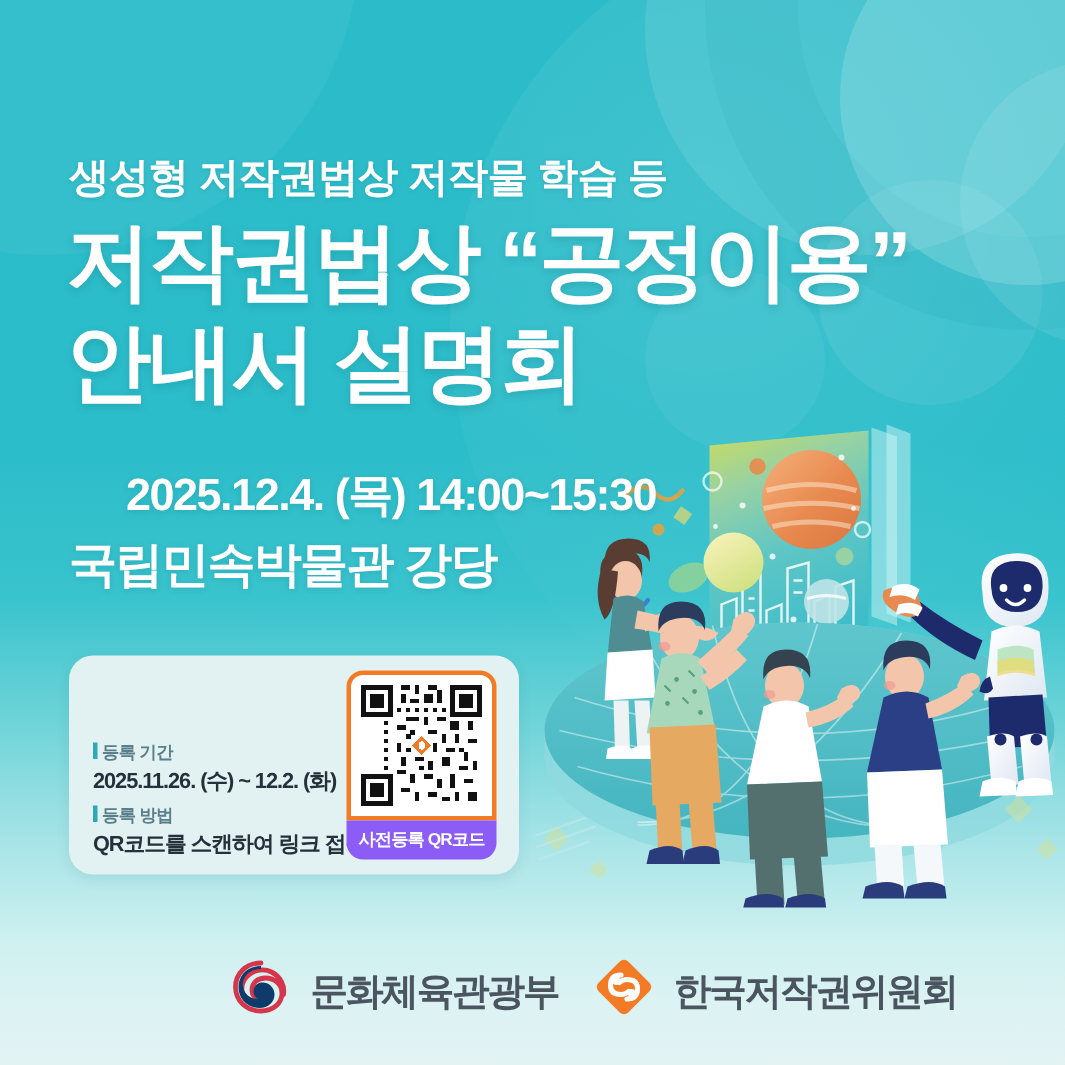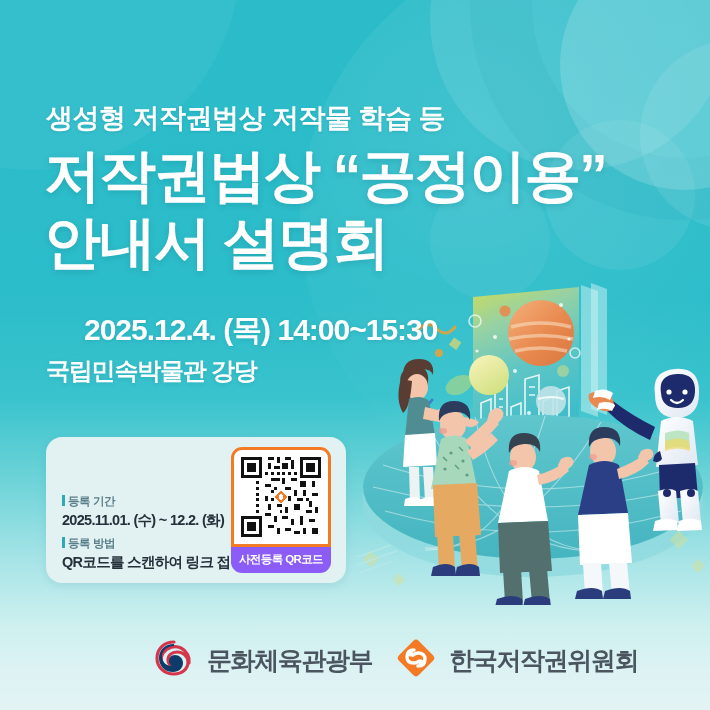--- a/index.html
+++ b/index.html
@@ -51,21 +51,21 @@
   }
   .title .ln2{display:block;}
   .when{
     position:absolute;left:46px;top:310px;
     font-size:30px;font-weight:bold;color:#ffffff;letter-spacing:-1px;
     text-shadow:0 1px 4px rgba(0,90,100,.18);
     margin-left:38px;
   }
   .where{
     position:absolute;left:46px;top:355px;
-    font-size:24px;font-weight:bold;color:#ffffff;letter-spacing:-1.2px;
+    font-size:32px;font-weight:bold;color:#ffffff;letter-spacing:-1.2px;
     text-shadow:0 1px 4px rgba(0,90,100,.18);
   }
 
   
   .illus{position:absolute;left:355px;top:275px;width:355px;height:330px;}
 
   
   .card{
     position:absolute;left:46px;top:437px;width:300px;height:146px;
     background:#e2f2f2;border-radius:16px;
@@ -335,21 +335,21 @@
     <span class="ln2">안내서 설명회</span>
   </div>
 
   <div class="when">2025.12.4. (목) 14:00~15:30</div>
   <div class="where">국립민속박물관 강당</div>
 
   <div class="card">
 
     <div class="field f1">
       <div class="flabel">등록 기간</div>
-      <div class="fvalue">2025.11.01. (수) ~ 12.2. (화)</div>
+      <div class="fvalue">2025.11.26. (수) ~ 12.2. (화)</div>
     </div>
 
     <div class="field f2">
       <div class="flabel">등록 방법</div>
       <div class="fvalue">QR코드를 스캔하여 링크 접속</div>
     </div>
 
     <div class="qr-wrap">
       <div class="qr-box">
         <svg width="86" height="86" viewBox="0 0 29 29" shape-rendering="crispEdges">

